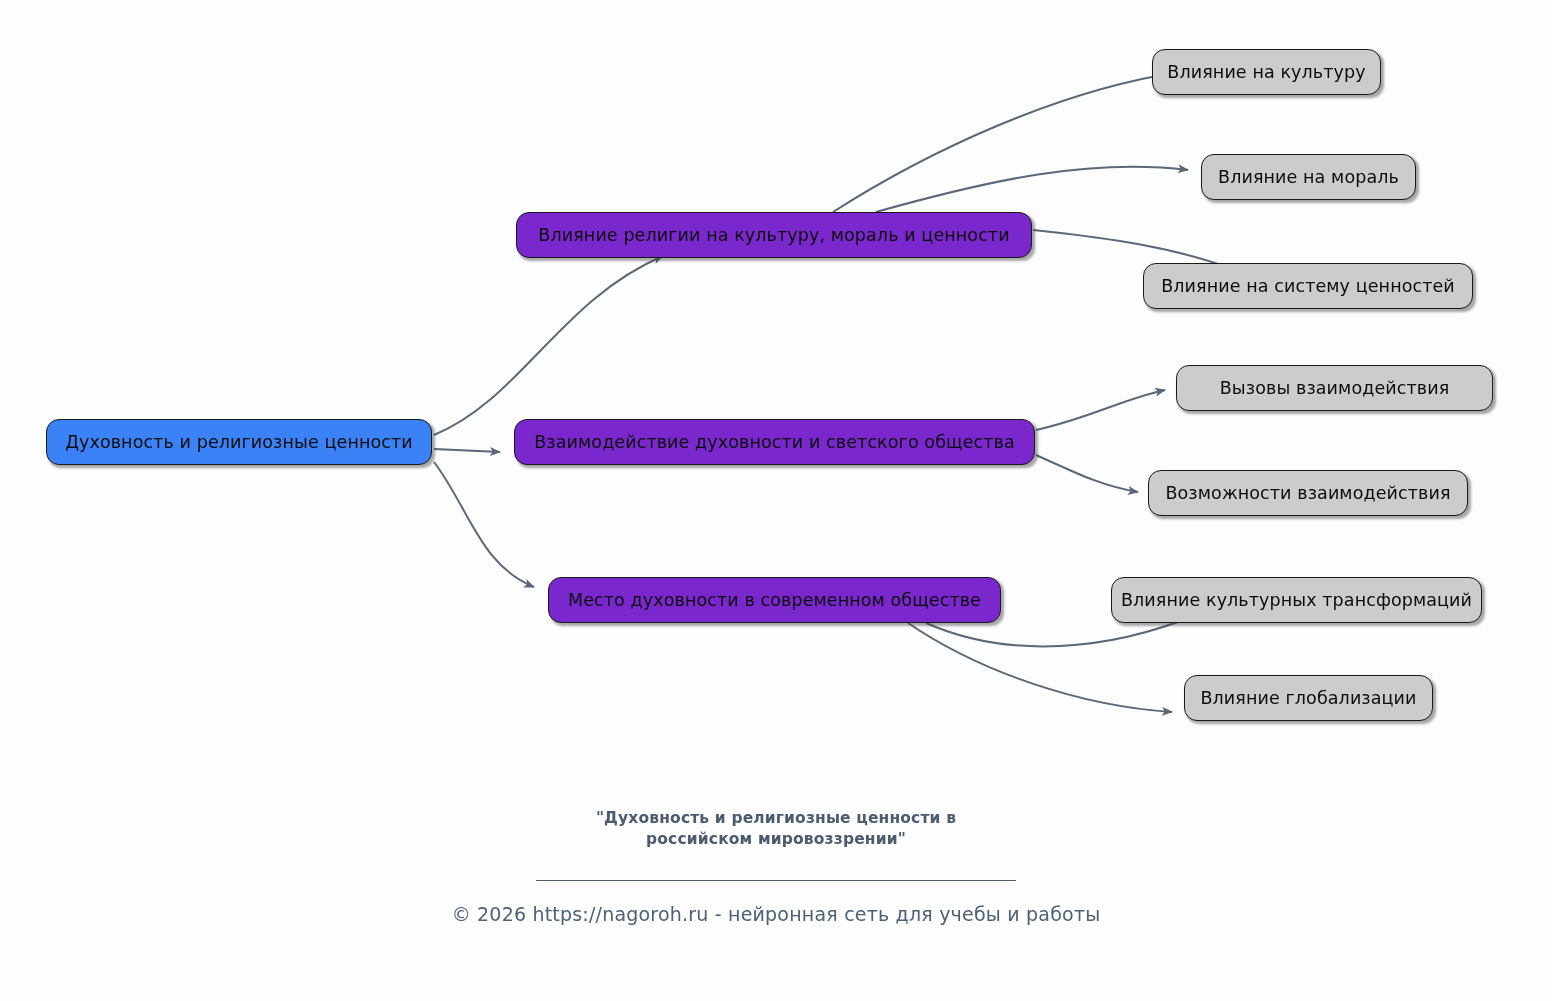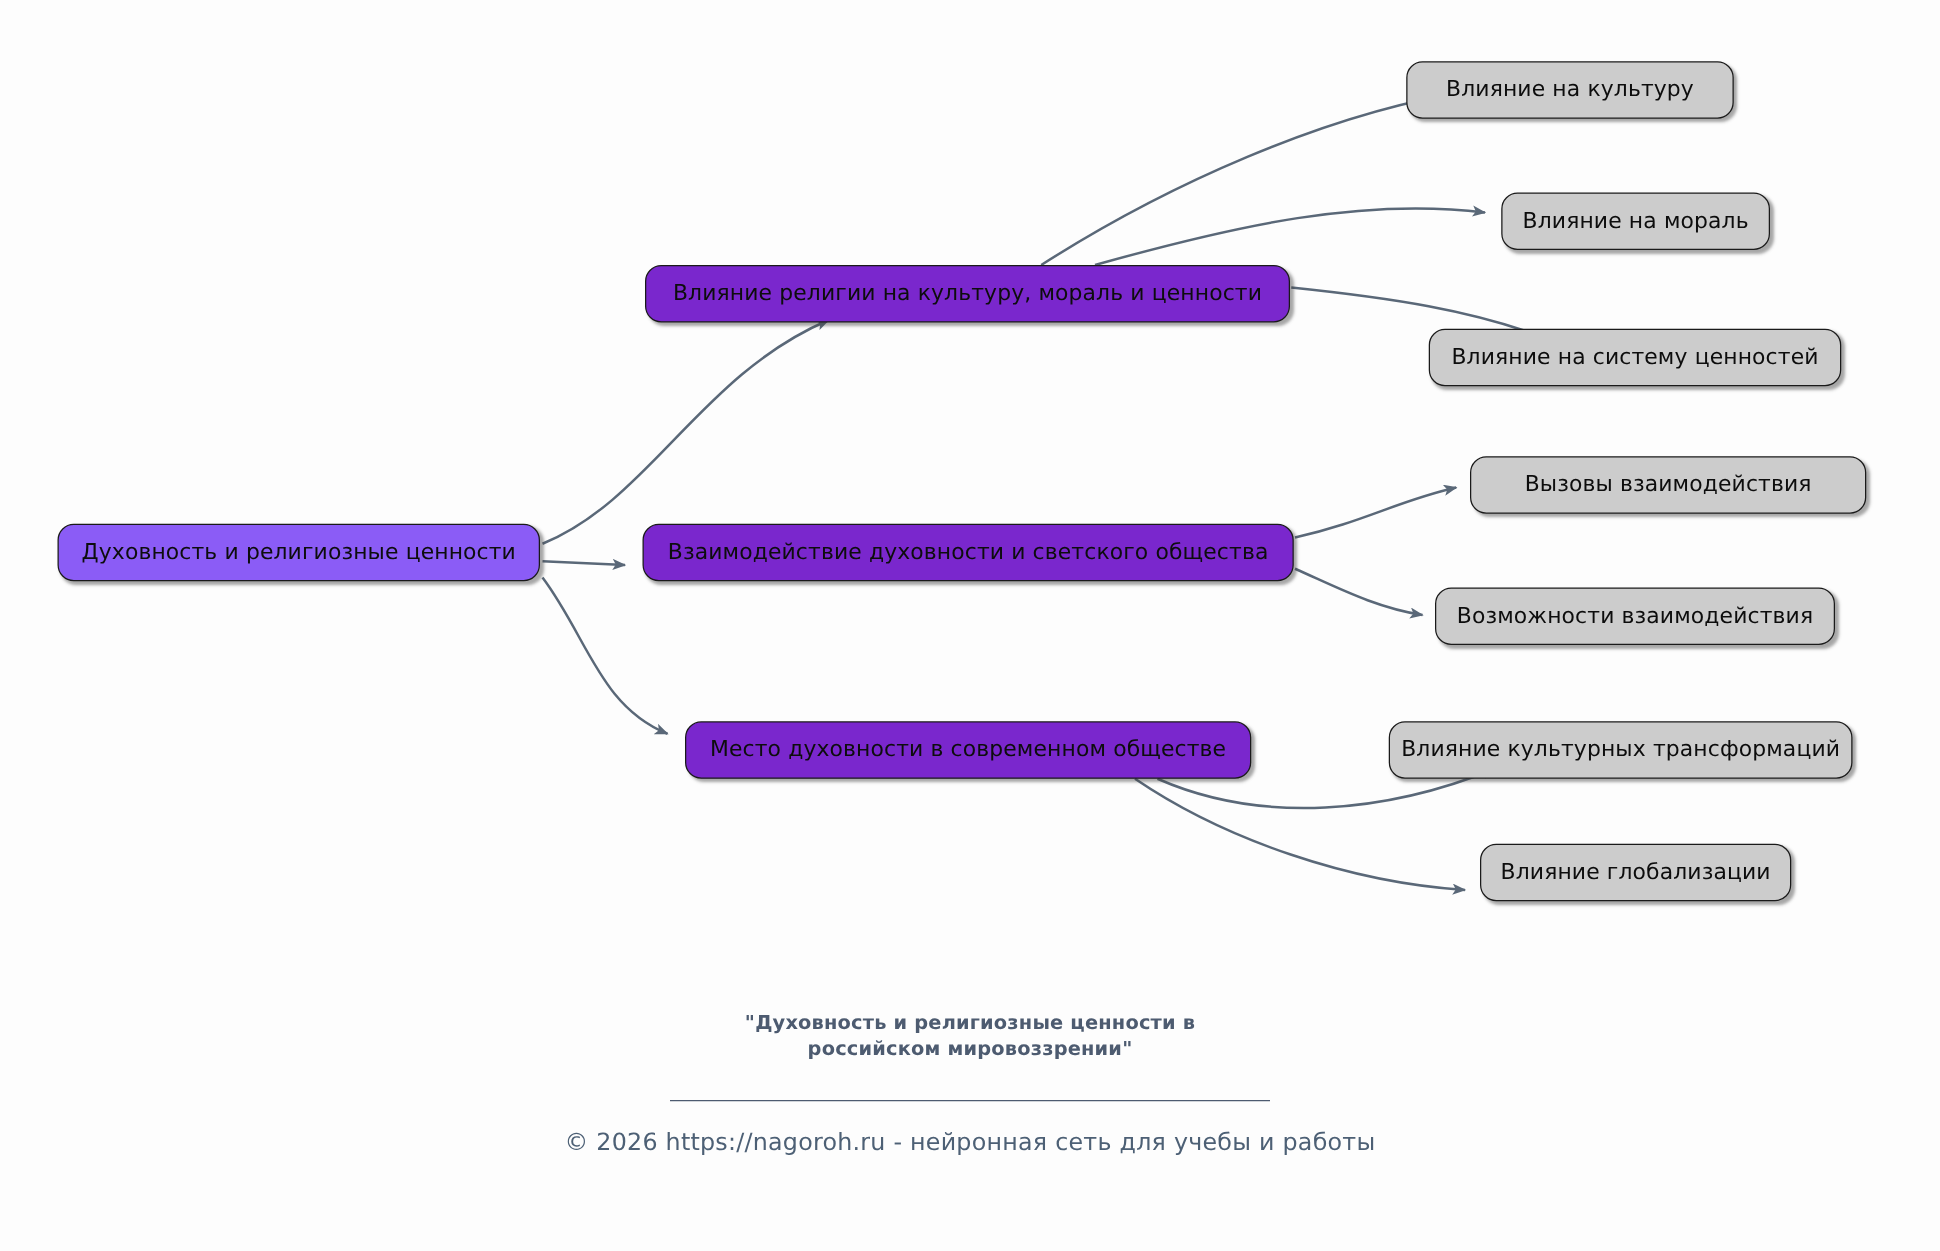--- a/index.html
+++ b/index.html
@@ -35,21 +35,21 @@
     border: 1.6px solid #1a1a1a;
     font-size: 17.5px;
     line-height: 1.15;
     color: #0d0d0d;
     white-space: nowrap;
     letter-spacing: 0.1px;
     box-shadow: 2.5px 2.5px 2.5px rgba(60,60,60,0.45);
     font-family: "DejaVu Sans", sans-serif;
   }
   .node-root {
-    background: #8b5cf6;
+    background: #3b82f6;
   }
   .node-branch {
     background: #7a27cd;
   }
   .node-leaf {
     background: #cccccc;
   }
   #caption {
     position: absolute;
     left: 0;
@@ -108,21 +108,21 @@
       </g>
   </svg>
 
   <div id="nodes">
       <div class="node node-root" style="left: 46px; top: 419px; width: 386px; height: 46px;">
         <span>Духовность и религиозные ценности</span>
       </div>
       <div class="node node-branch" style="left: 516px; top: 212px; width: 516px; height: 46px;">
         <span>Влияние религии на культуру, мораль и ценности</span>
       </div>
-      <div class="node node-leaf" style="left: 1125px; top: 49px; width: 262px; height: 46px;">
+      <div class="node node-leaf" style="left: 1152px; top: 49px; width: 229px; height: 46px;">
         <span>Влияние на культуру</span>
       </div>
       <div class="node node-leaf" style="left: 1201px; top: 154px; width: 215px; height: 46px;">
         <span>Влияние на мораль</span>
       </div>
       <div class="node node-leaf" style="left: 1143px; top: 263px; width: 330px; height: 46px;">
         <span>Влияние на систему ценностей</span>
       </div>
       <div class="node node-branch" style="left: 514px; top: 419px; width: 521px; height: 46px;">
         <span>Взаимодействие духовности и светского общества</span>

